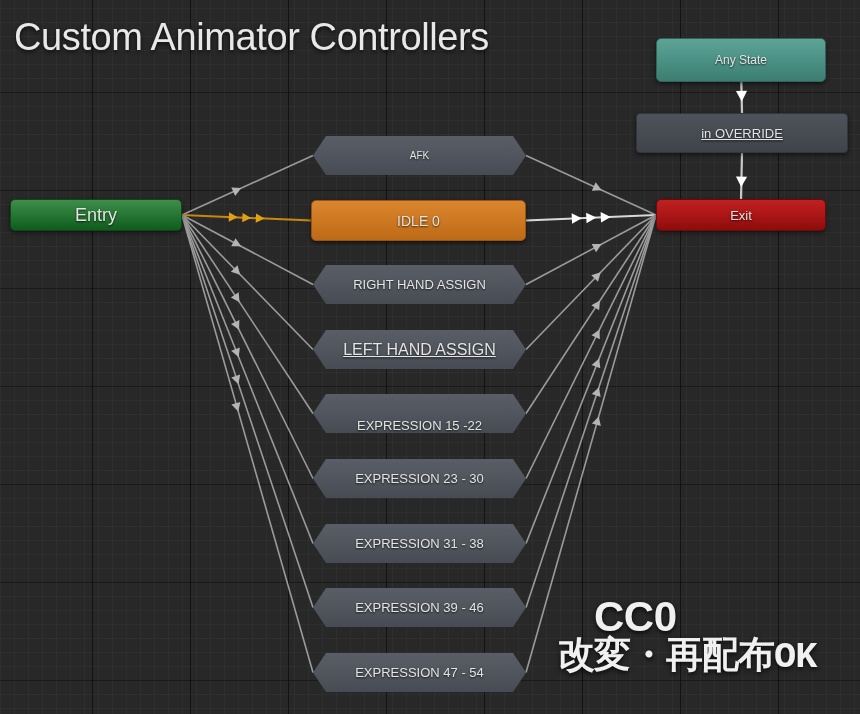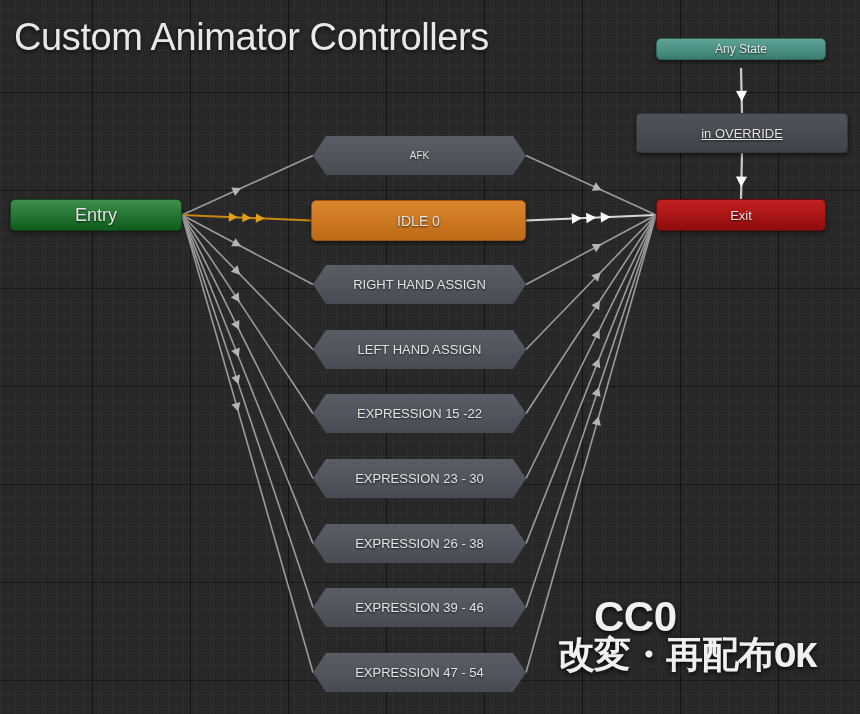--- a/index.html
+++ b/index.html
@@ -151,49 +151,49 @@
   <div class="title">Custom Animator Controllers</div>
 
   <div class="license">
     <span class="cc0">CC0</span>
     <span class="jp">改変・再配布OK</span>
   </div>
 
 <div class="node rect n-entry" style="left: 10px; top: 199px; width: 172px; height: 32px; font-size: 18px;">
       <span class="lbl">Entry</span>
     </div>
-    <div class="node rect n-anystate" style="left: 656px; top: 38px; width: 170px; height: 22px; font-size: 12px;">
+    <div class="node rect n-anystate" style="left: 656px; top: 38px; width: 170px; height: 44px; font-size: 12px;">
       <span class="lbl">Any State</span>
     </div>
     <div class="node sharp n-override" style="left: 636px; top: 113px; width: 212px; height: 40px; font-size: 13px;">
       <span class="lbl">in OVERRIDE</span>
     </div>
     <div class="node rect n-exit" style="left: 656px; top: 199px; width: 170px; height: 32px; font-size: 13px;">
       <span class="lbl">Exit</span>
     </div>
     <div class="node hex n-state" style="left: 313px; top: 136px; width: 213px; height: 39px; font-size: 10px;">
       <span class="lbl">AFK</span>
     </div>
     <div class="node rect n-idle" style="left: 311px; top: 200px; width: 215px; height: 41px; font-size: 14px;">
       <span class="lbl">IDLE 0</span>
     </div>
     <div class="node hex n-state" style="left: 313px; top: 265px; width: 213px; height: 39px; font-size: 13px;">
       <span class="lbl">RIGHT HAND ASSIGN</span>
     </div>
-    <div class="node hex n-state" style="left: 313px; top: 330px; width: 213px; height: 39px; font-size: 13px;">
+    <div class="node hex n-state" style="left: 313px; top: 330px; width: 213px; height: 39px; font-size: 16px; text-decoration: underline;">
       <span class="lbl">LEFT HAND ASSIGN</span>
     </div>
-    <div class="node hex n-state" style="left: 313px; top: 394px; width: 213px; height: 39px; font-size: 13px;">
+    <div class="node hex n-state" style="left: 313px; top: 394px; width: 213px; height: 39px; font-size: 13px; align-items: flex-end;">
       <span class="lbl">EXPRESSION 15 -22</span>
     </div>
     <div class="node hex n-state" style="left: 313px; top: 459px; width: 213px; height: 39px; font-size: 13px;">
       <span class="lbl">EXPRESSION 23 - 30</span>
     </div>
     <div class="node hex n-state" style="left: 313px; top: 524px; width: 213px; height: 39px; font-size: 13px;">
-      <span class="lbl">EXPRESSION 26 - 38</span>
+      <span class="lbl">EXPRESSION 31 - 38</span>
     </div>
     <div class="node hex n-state" style="left: 313px; top: 588px; width: 213px; height: 39px; font-size: 13px;">
       <span class="lbl">EXPRESSION 39 - 46</span>
     </div>
     <div class="node hex n-state" style="left: 313px; top: 653px; width: 213px; height: 39px; font-size: 13px;">
       <span class="lbl">EXPRESSION 47 - 54</span>
     </div>
   </div>
 
 </body></html>

